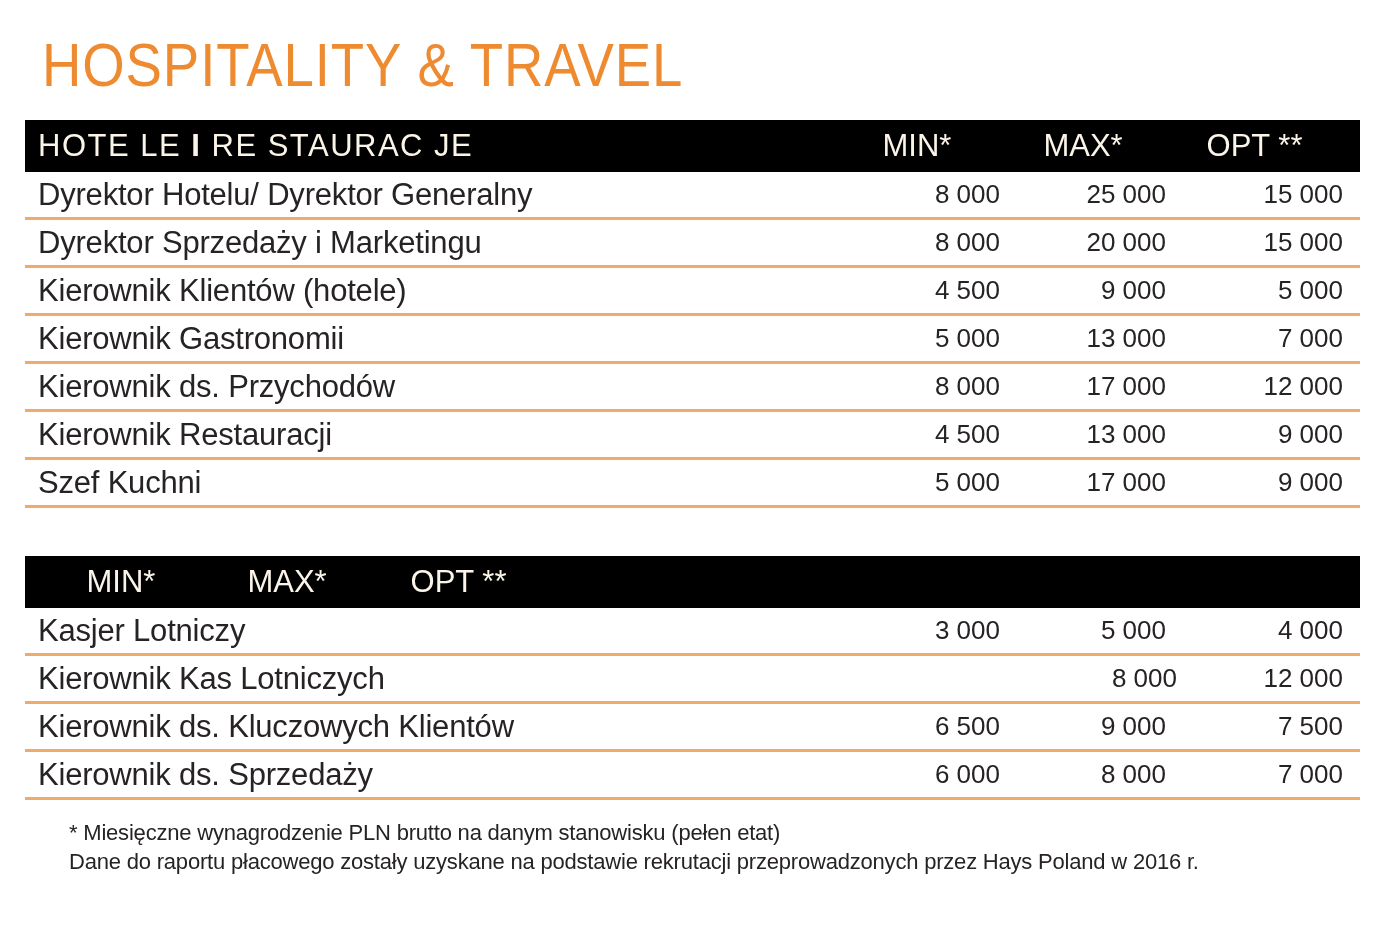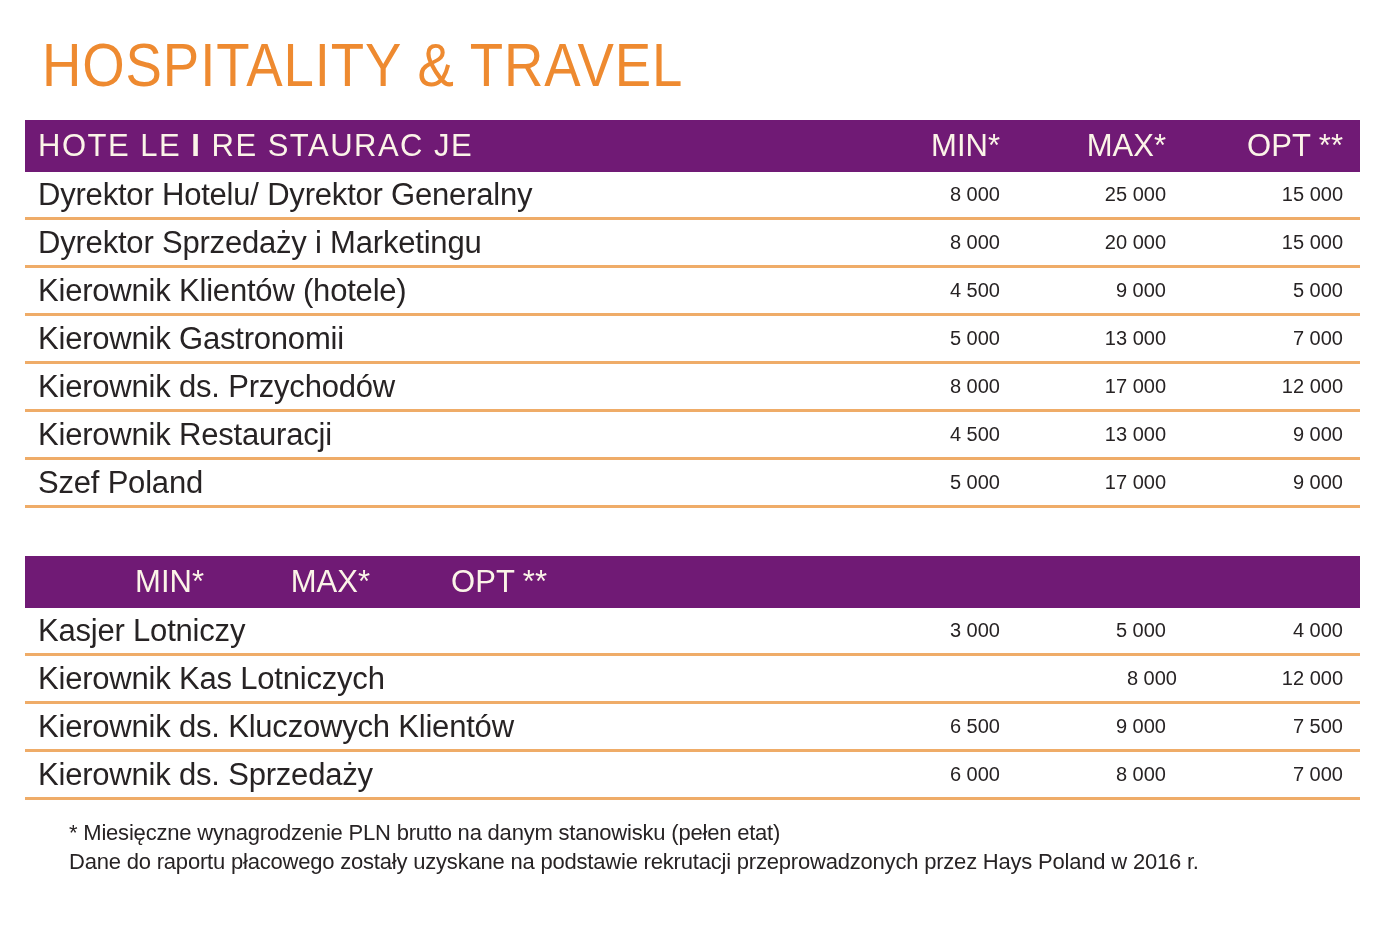--- a/index.html
+++ b/index.html
@@ -29,56 +29,57 @@
     transform-origin: left center;
     white-space: nowrap;
   }
   .salary-table {
     width: 1335px;
   }
   .table-1 { margin-top: 22px; }
   .table-2 { margin-top: 48px; }
   .band {
     height: 52px;
-    background: #701a75;
+    background: #000000;
     display: flex;
     align-items: center;
     box-sizing: border-box;
     padding: 0 17px 0 13px;
   }
   .band-title {
     flex: 1;
     color: #FBF4E8;
     font-size: 31px;
     letter-spacing: 1.5px;
     white-space: nowrap;
   }
   .band-title .bold-i { font-weight: 700; }
   .band .num {
     color: #FBF4E8;
     font-size: 31px;
+    text-align: center;
   }
   .row {
     height: 48px;
     display: flex;
     align-items: center;
     box-sizing: border-box;
     padding: 0 17px 0 13px;
     border-bottom: 3px solid #EFAC68;
   }
   .pos {
     flex: 1;
     font-size: 31px;
     letter-spacing: -0.2px;
     white-space: nowrap;
   }
   .num {
     width: 166px;
     text-align: right;
-    font-size: 20px;
+    font-size: 26px;
     white-space: nowrap;
   }
   .num.opt { width: 177px; }
   .footnotes {
     margin: 18px 0 0 44px;
     font-size: 22px;
     line-height: 29px;
     letter-spacing: -0.2px;
   }
   .footnote { white-space: nowrap; }
@@ -128,21 +129,21 @@
       <span class="num">17 000</span>
       <span class="num opt">12 000</span>
     </div>
     <div class="row">
       <span class="pos">Kierownik Restauracji</span>
       <span class="num">4 500</span>
       <span class="num">13 000</span>
       <span class="num opt">9 000</span>
     </div>
     <div class="row">
-      <span class="pos">Szef Poland</span>
+      <span class="pos">Szef Kuchni</span>
       <span class="num">5 000</span>
       <span class="num">17 000</span>
       <span class="num opt">9 000</span>
     </div>
   </section>
 
   <section class="salary-table table-2">
     <div class="band">
       <span class="num">MIN*</span>
       <span class="num">MAX*</span>

